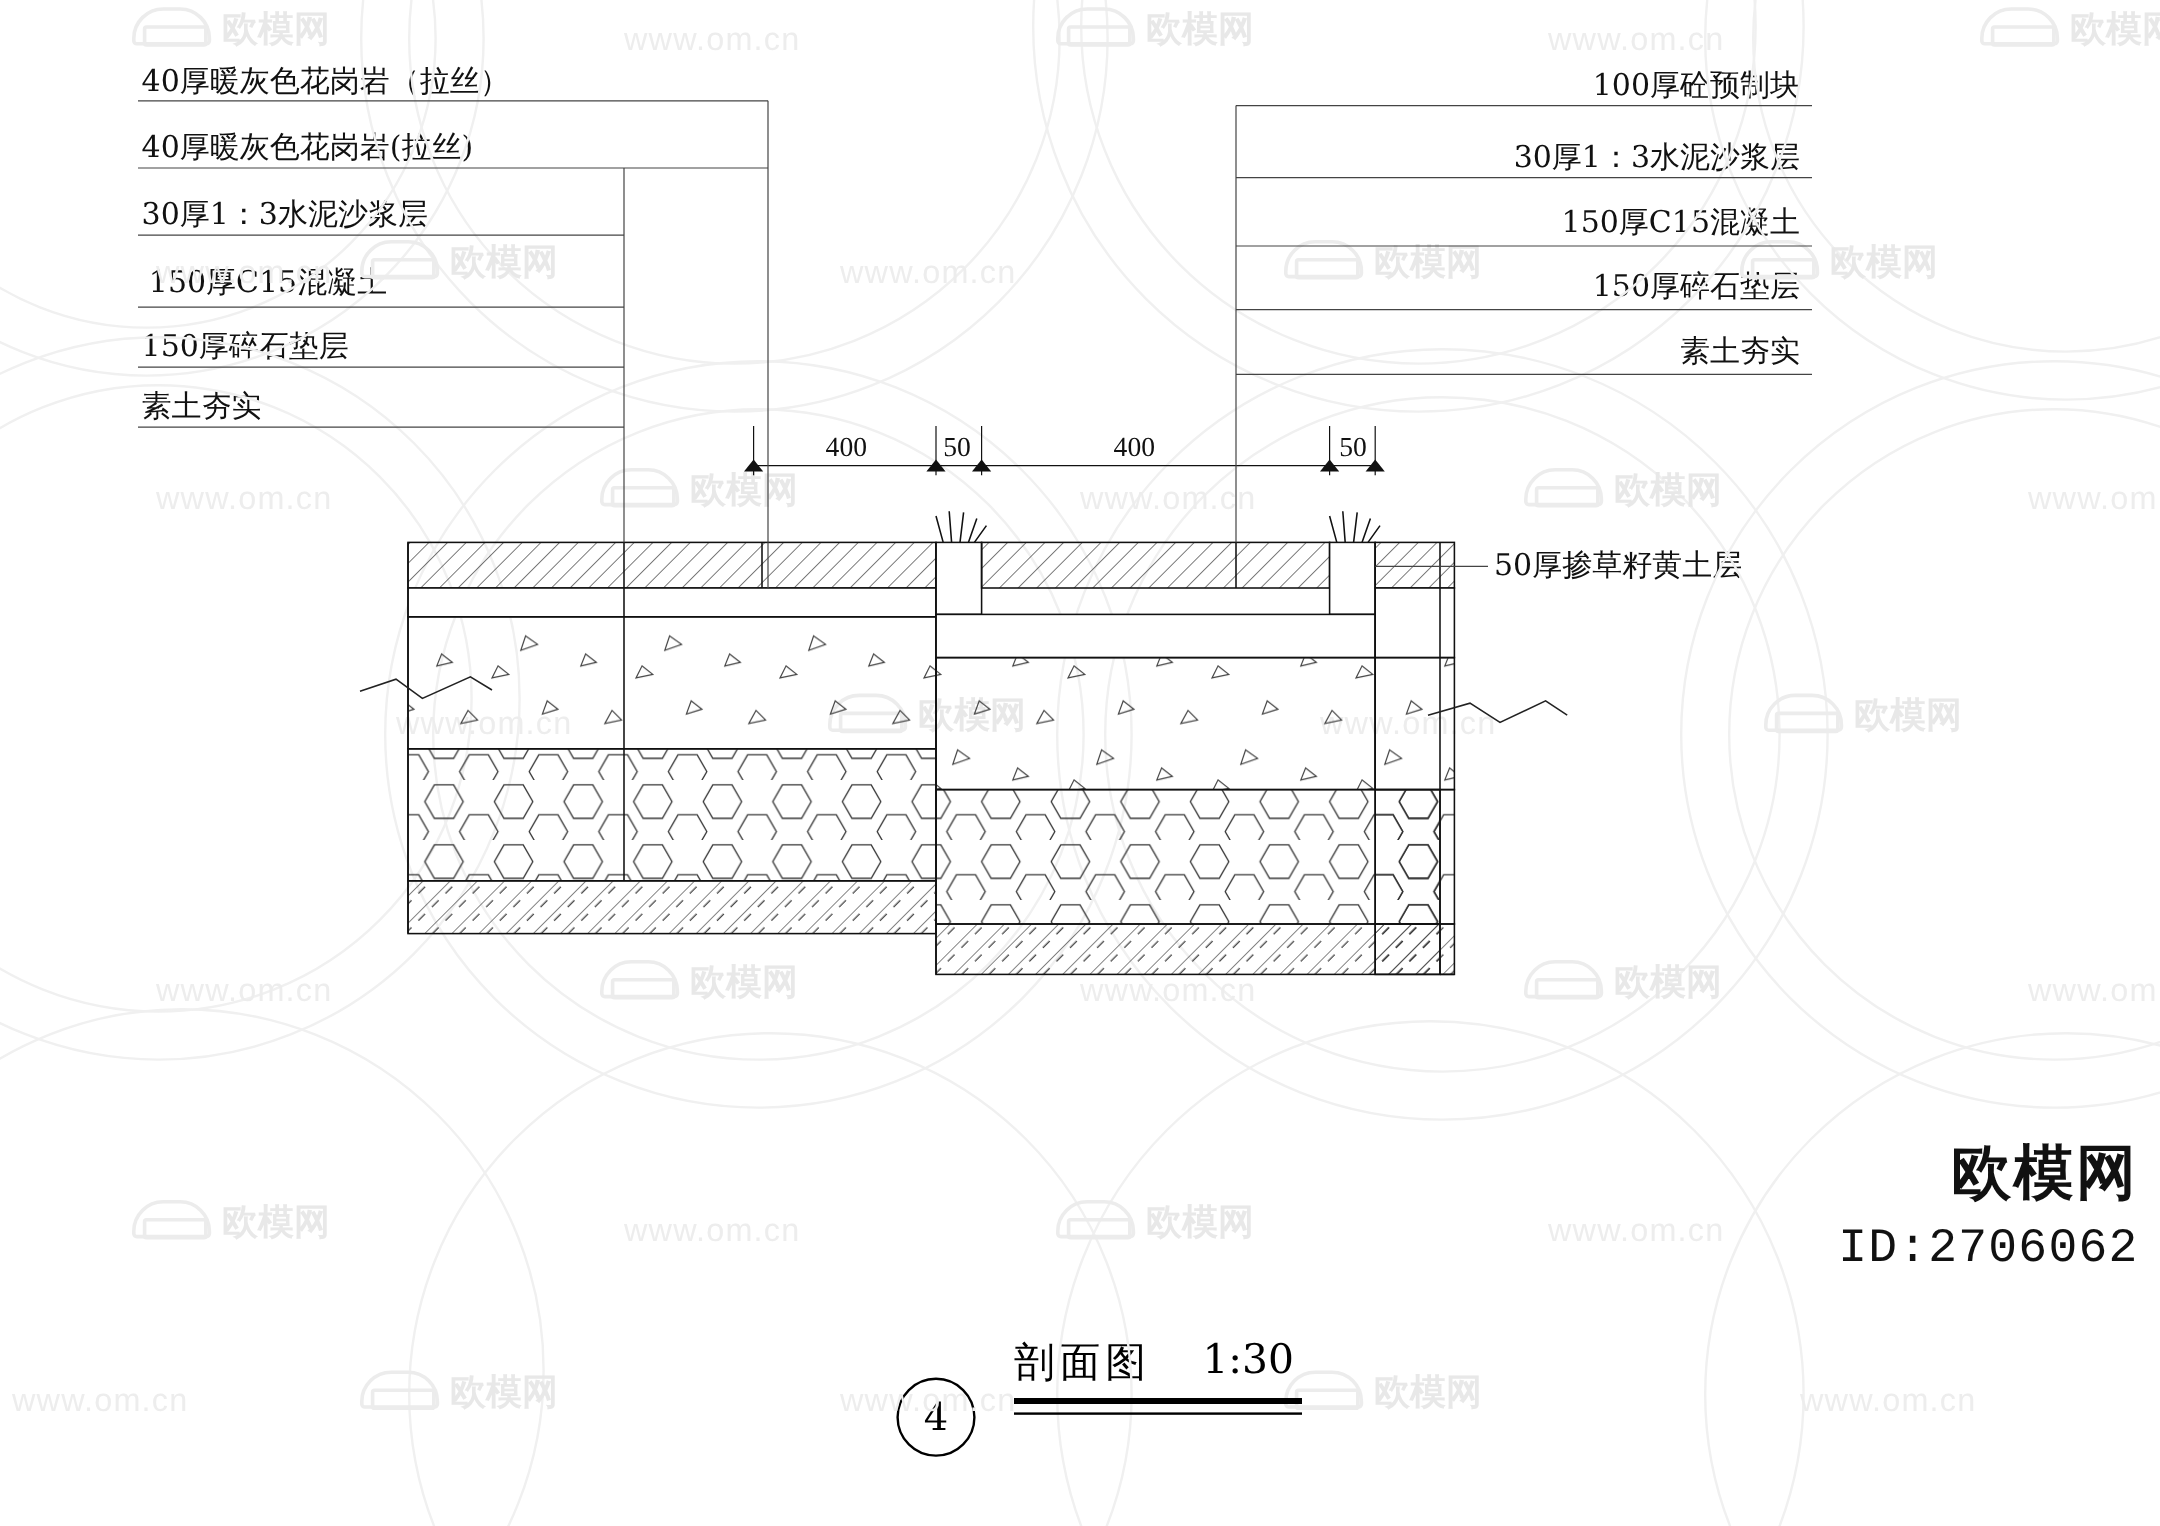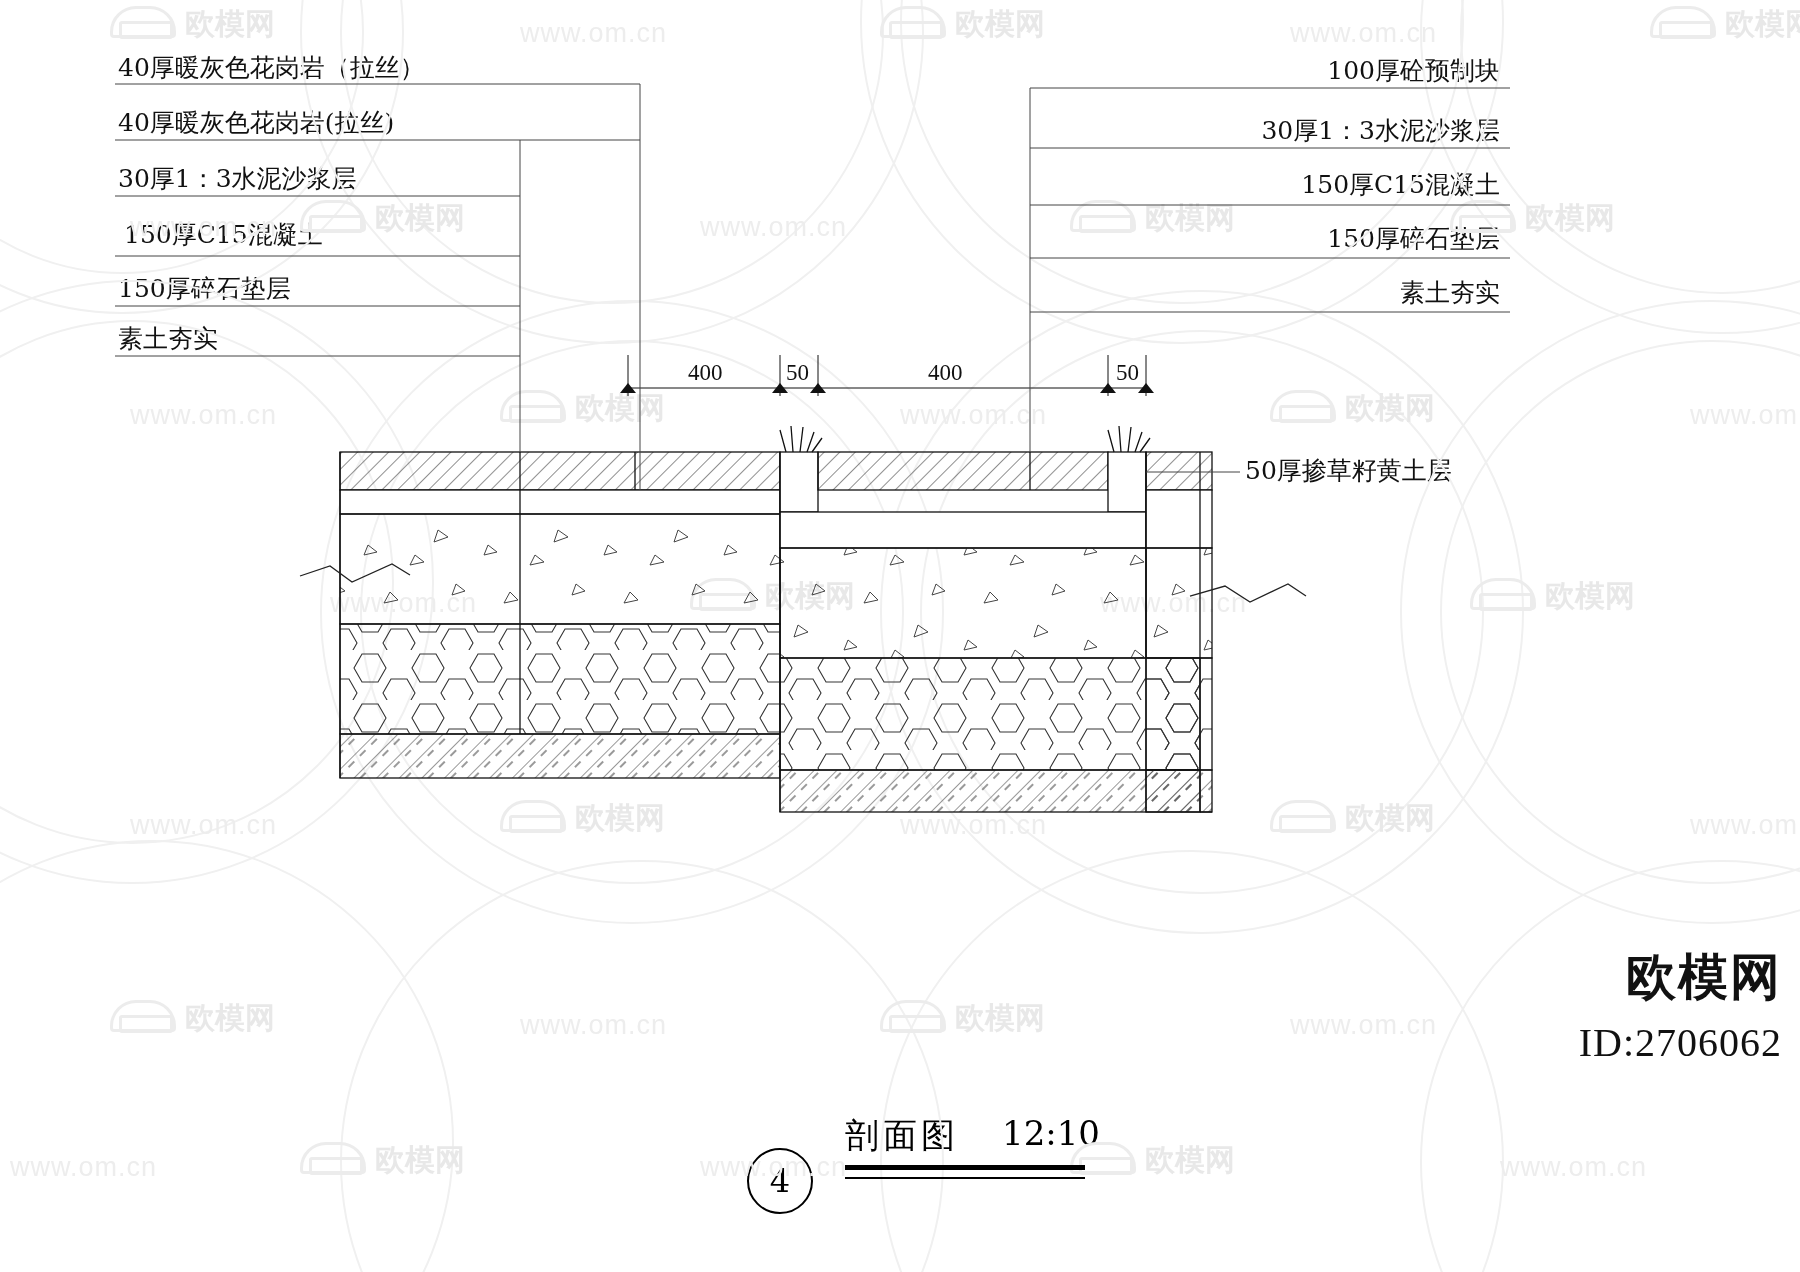--- a/index.html
+++ b/index.html
@@ -39,21 +39,21 @@
        font-family:"DejaVu Serif","Liberation Serif",serif;color:#000;white-space:nowrap;}
   .bubble{position:absolute;border:2px solid #000;border-radius:50%;
        display:flex;align-items:center;justify-content:center;
        font-size:32px;font-family:"DejaVu Serif","Liberation Serif",serif;background:#fff;}
 
   
   .brand{position:absolute;right:18px;top:950px;text-align:right;z-index:6;}
   .brand-name{font-size:50px;font-weight:bold;letter-spacing:2px;color:#111;
        font-family:"DejaVu Sans","Liberation Sans",sans-serif;line-height:1.1;}
   .brand-id{font-size:40px;color:#111;letter-spacing:1px;
-       font-family:Liberation Serif, serif;margin-top:14px;}
+       font-family:Liberation Mono, monospace;margin-top:14px;}
 </style>
 </head>
 <body>
 
 <div class="stage">
 
   <div class="wm-layer">
 
     <div class="wm-arc" style="left:-160px;top:-250px;width:560px;height:560px;"></div>
     <div class="wm-arc" style="left:-120px;top:-210px;width:480px;height:480px;"></div>
@@ -267,20 +267,20 @@
 
   <div class="ann" style="left:1245px;top:458px;">50厚掺草籽黄土层</div>
 
   <div class="dim" style="left:688px;top:360px;">400</div>
   <div class="dim" style="left:786px;top:360px;">50</div>
   <div class="dim" style="left:928px;top:360px;">400</div>
   <div class="dim" style="left:1116px;top:360px;">50</div>
 
   <div class="bubble" style="left:747px;top:1148px;width:62px;height:62px;">4</div>
   <div class="title-txt" style="left:845px;top:1113px;">剖面图</div>
-  <div class="title-scale" style="left:1002px;top:1113px;">12:10</div>
+  <div class="title-scale" style="left:1002px;top:1113px;">1:30</div>
 
   <div class="brand">
     <div class="brand-name">欧模网</div>
     <div class="brand-id">ID:2706062</div>
   </div>
 
 </div>
 
 </body></html>

